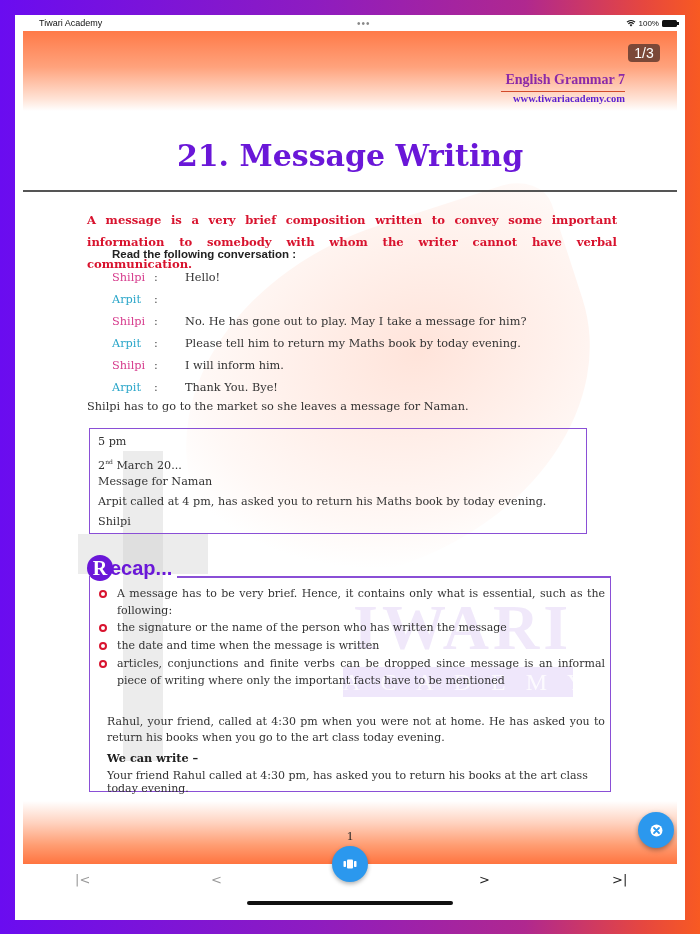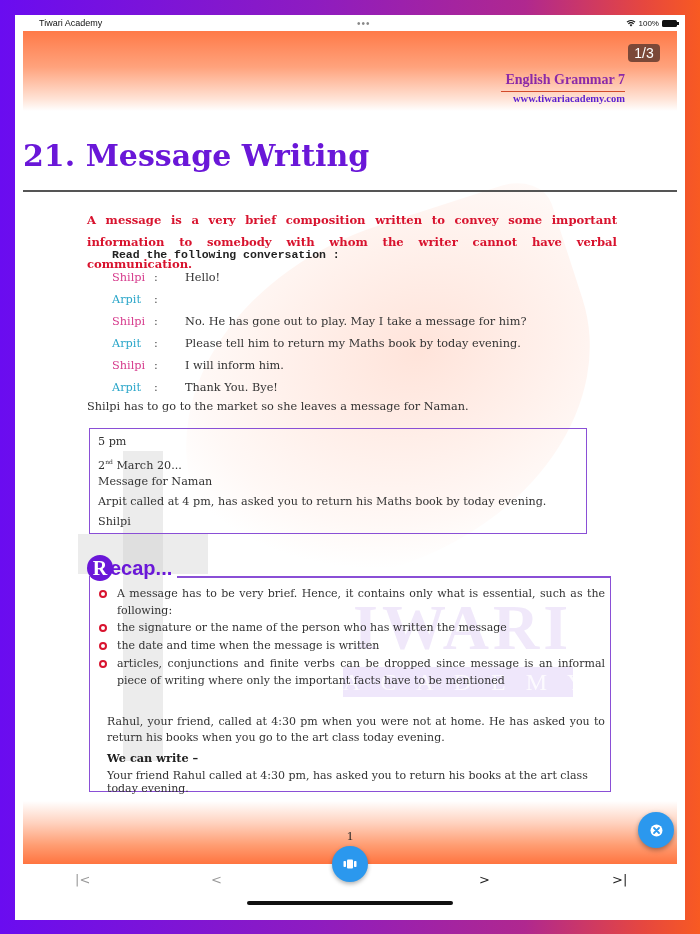--- a/index.html
+++ b/index.html
@@ -42,21 +42,21 @@
   .book-url {
     position: absolute; right: 52px; top: 62px; font-family: "Liberation Serif", serif;
     font-weight: bold; font-size: 10.5px; color: #5a1fcf;
   }
   .page-badge {
     position: absolute; left: 613px; top: 29px; width: 32px; height: 18px;
     background: #7b4838; color: #fff; border-radius: 4px; font-size: 14px;
     display: flex; align-items: center; justify-content: center; z-index: 4;
   }
   .chapter-title {
-    position: absolute; left: 0; width: 654px; top: 107px; text-align: left;
+    position: absolute; left: 0; width: 654px; top: 107px; text-align: center;
     font-family: "DejaVu Serif", serif; font-weight: bold; font-size: 30px; color: #6a17d8;
   }
   .title-rule { position: absolute; left: 0; top: 159px; width: 654px; height: 2px; background: #555; }
   .watermark-leaf {
     position: absolute; left: 150px; top: 200px; width: 430px; height: 330px;
     background: radial-gradient(ellipse at 60% 40%, rgba(255,170,140,0.32), rgba(255,200,180,0.12) 60%, rgba(255,255,255,0) 75%);
     border-radius: 60% 10% 60% 10%; transform: rotate(-18deg);
   }
   .watermark-t-bar { position: absolute; left: 55px; top: 503px; width: 130px; height: 40px; background: rgba(200,200,200,0.35); }
   .watermark-t-stem { position: absolute; left: 100px; top: 420px; width: 40px; height: 310px; background: rgba(200,200,200,0.35); }
@@ -68,21 +68,21 @@
     position: absolute; left: 320px; top: 636px; width: 230px; height: 30px; background: rgba(190,160,240,0.25);
     font-family: "Liberation Serif", serif; font-size: 24px; color: rgba(255,255,255,0.8);
     letter-spacing: 20px; text-align: center; line-height: 30px;
   }
   .intro {
     position: absolute; left: 64px; top: 178px; width: 530px; color: #d8132e;
     font-family: "DejaVu Serif", serif; font-weight: bold; font-size: 11.6px; line-height: 22px;
     text-align: justify;
   }
   .read-head {
-    position: absolute; left: 89px; top: 217px; font-family: Liberation Mono, monospace;
+    position: absolute; left: 89px; top: 217px; font-family: Liberation Sans, sans-serif;
     font-weight: bold; font-size: 11.5px; color: #222;
   }
   .conv { position: absolute; left: 89px; top: 235px; width: 460px; }
   .conv-row { height: 22px; display: flex; align-items: center; font-family: "DejaVu Serif", serif; font-size: 11.3px; color: #333; }
   .conv-row .spk { width: 42px; }
   .conv-row .colon { width: 31px; color: #555; }
   .spk.shilpi { color: #d63a8c; }
   .spk.arpit { color: #2aa6c9; }
   .conv-after {
     position: absolute; left: 64px; top: 369px; font-family: "DejaVu Serif", serif; font-size: 11.3px; color: #333;

